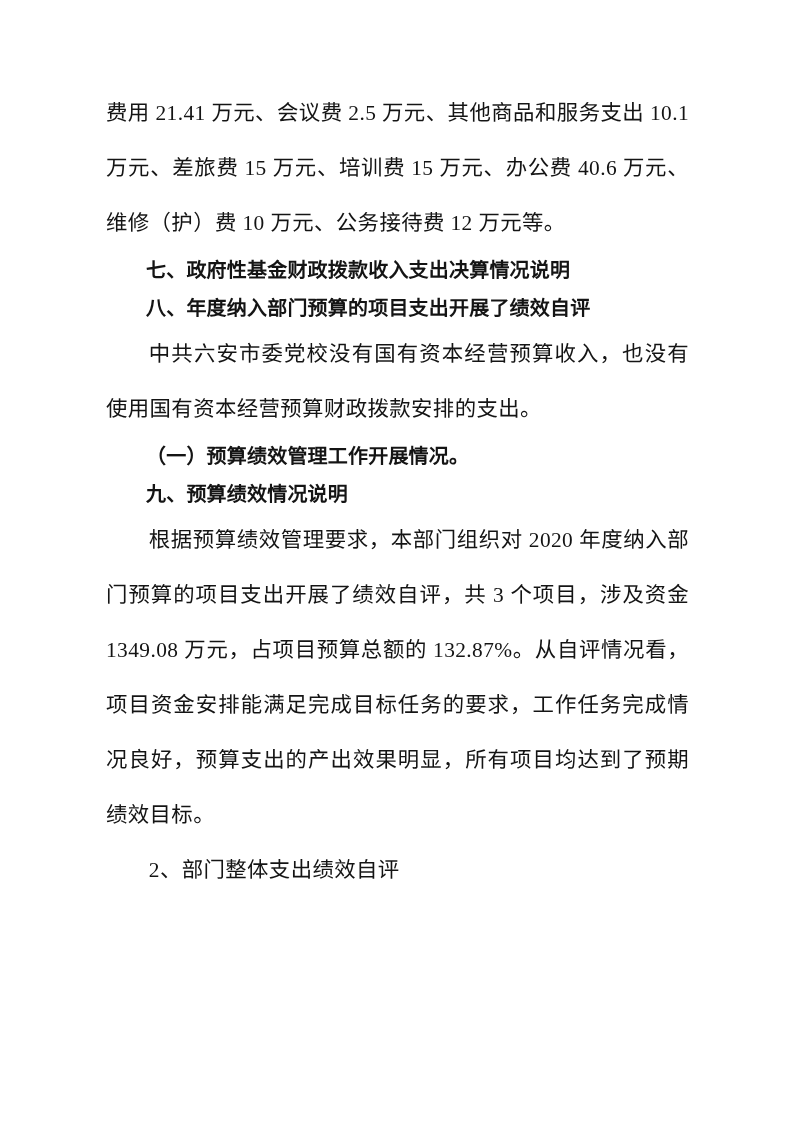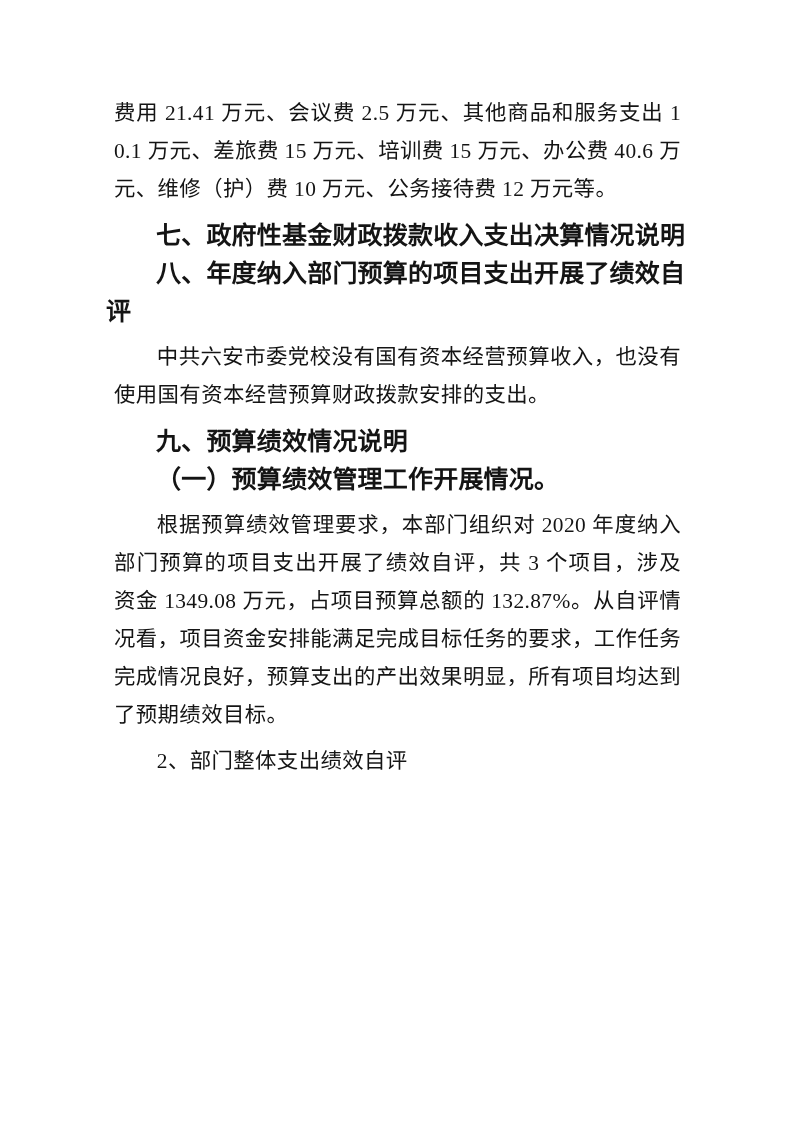--- a/index.html
+++ b/index.html
@@ -11,46 +11,46 @@
   }
   .page {
     box-sizing: border-box;
     width: 793px;
     height: 1122px;
     background: #ffffff;
     padding: 86px 104px 0 106px;
     color: #141414;
   }
   .para {
-    margin: 8px;
+    margin: 0;
     font-family: "Liberation Serif", "DejaVu Serif", serif;
     font-size: 21.4px;
-    line-height: 38px;
+    line-height: 55px;
     text-align: justify;
     text-justify: inter-ideograph;
     text-indent: 2em;
     letter-spacing: 0.4px;
     word-break: break-all;
   }
   .para.continuation { text-indent: 0; }
   .heading {
     margin: 0;
     font-family: "Liberation Sans", "DejaVu Sans", sans-serif;
     font-weight: 700;
-    font-size: 25px;
+    font-size: 20px;
     line-height: 38px;
     text-indent: 2em;
     letter-spacing: 0.2px;
   }
 </style>
 </head>
 <body>
 
 <div class="page">
   <p class="para continuation">费用 21.41 万元、会议费 2.5 万元、其他商品和服务支出 10.1 万元、差旅费 15 万元、培训费 15 万元、办公费 40.6 万元、维修（护）费 10 万元、公务接待费 12 万元等。</p>
   <p class="heading">七、政府性基金财政拨款收入支出决算情况说明</p>
   <p class="heading">八、年度纳入部门预算的项目支出开展了绩效自评</p>
   <p class="para">中共六安市委党校没有国有资本经营预算收入，也没有使用国有资本经营预算财政拨款安排的支出。</p>
+  <p class="heading">（一）预算绩效管理工作开展情况。</p>
   <p class="heading">九、预算绩效情况说明</p>
-  <p class="heading">（一）预算绩效管理工作开展情况。</p>
   <p class="para">根据预算绩效管理要求，本部门组织对 2020 年度纳入部门预算的项目支出开展了绩效自评，共 3 个项目，涉及资金 1349.08 万元，占项目预算总额的 132.87%。从自评情况看，项目资金安排能满足完成目标任务的要求，工作任务完成情况良好，预算支出的产出效果明显，所有项目均达到了预期绩效目标。</p>
   <p class="para">2、部门整体支出绩效自评</p>
 </div>
 
 </body></html>

